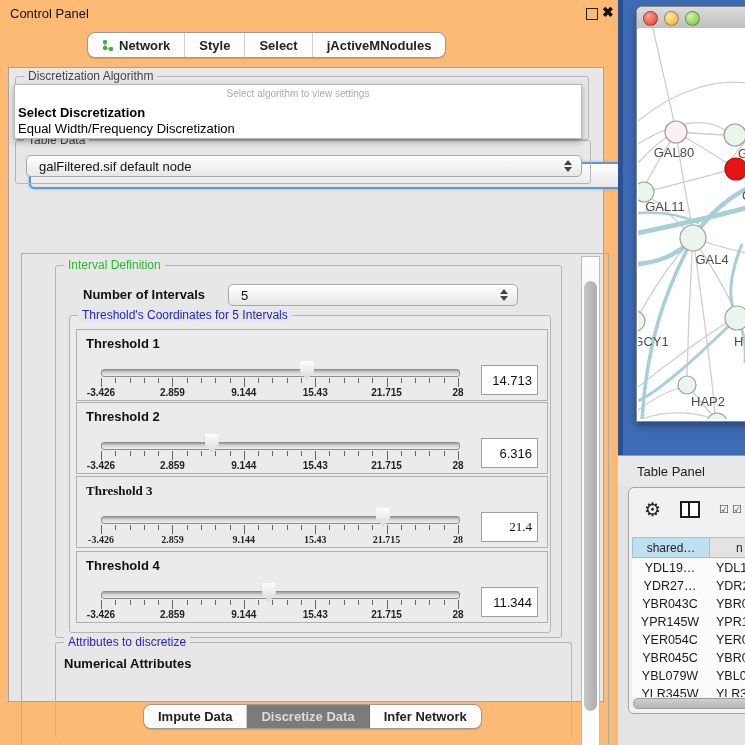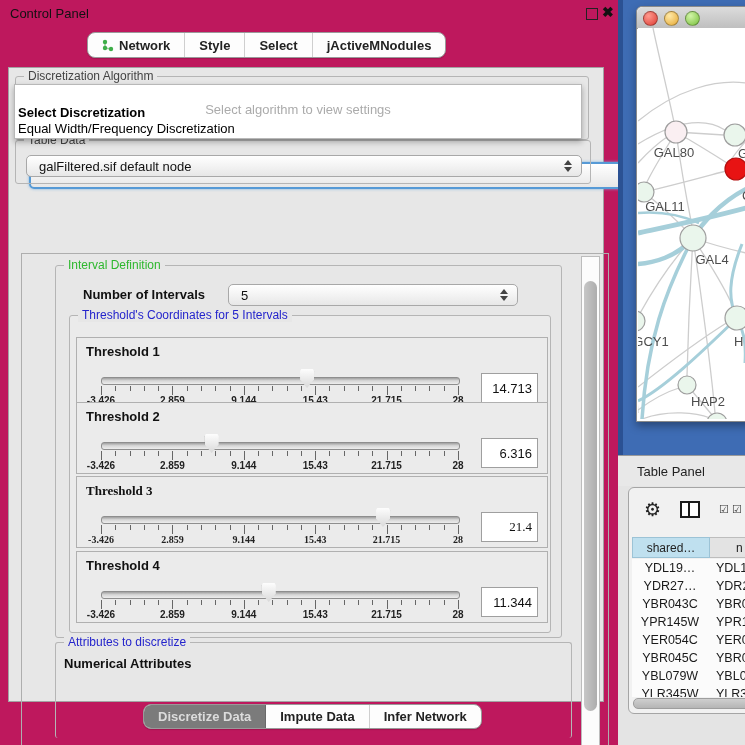--- a/index.html
+++ b/index.html
@@ -1,17 +1,17 @@
 <!DOCTYPE html>
 <html><head>
 <meta charset="utf-8">
 <style>
   html,body{margin:0;padding:0;}
   body{font-family:"Liberation Sans",sans-serif;}
-  #screen{position:relative;width:745px;height:745px;background:#be185d;overflow:hidden;
+  #screen{position:relative;width:745px;height:745px;background:#fdba74;overflow:hidden;
           font-family:"Liberation Sans",sans-serif;color:#1a1a1a;}
   
   #titlebar{position:absolute;left:0;top:0;width:618px;height:26px;}
   #panel-title{position:absolute;left:10px;top:6px;font-size:13px;color:#111;}
   #float-btn{position:absolute;left:586px;top:8px;width:10px;height:10px;border:1.5px solid #222;background:transparent;}
   #close-btn{position:absolute;left:602px;top:4px;font-size:14px;font-weight:bold;color:#111;}
   
   .tabbar{position:absolute;display:flex;background:#fdfdfd;border:1px solid #9a9a9a;border-radius:8px;overflow:hidden;box-shadow:0 1px 1px rgba(0,0,0,.15);}
   #top-tabs{left:87px;top:32px;height:24px;}
   .tab{display:flex;align-items:center;gap:5px;padding:0 14px;font-size:13px;font-weight:bold;color:#222;border-right:1px solid #cfcfcf;white-space:nowrap;}
@@ -27,21 +27,21 @@
   .gt-blue{color:#2424cc;}
   
   .combo{position:absolute;background:linear-gradient(#ffffff,#f2f2f2 55%,#e7e7e7);border:1px solid #a8a8a8;border-radius:5px;font-size:13px;color:#111;display:flex;align-items:center;padding:0 12px;}
   .spinner{position:absolute;right:9px;top:50%;transform:translateY(-50%);display:flex;flex-direction:column;gap:2px;}
   .spinner .up{width:0;height:0;border-left:4px solid transparent;border-right:4px solid transparent;border-bottom:5px solid #444;}
   .spinner .dn{width:0;height:0;border-left:4px solid transparent;border-right:4px solid transparent;border-top:5px solid #444;}
   
   #algo-combo{left:20px;top:94px;width:570px;height:23px;border:2px solid #569ad6;box-shadow:0 0 3px #7ab2e2;}
   
   #algo-popup{position:absolute;left:14px;top:84px;width:566px;height:53px;background:#fff;border:1px solid #b8b8b8;box-shadow:0 3px 6px rgba(0,0,0,.3);z-index:30;}
-  #algo-popup .ph{position:absolute;left:0;right:0;top:17px;text-align:center;font-size:13px;color:#ababab;}
+  #algo-popup .ph{position:absolute;left:0;right:0;top:3px;text-align:center;font-size:10px;color:#ababab;}
   #algo-popup .opt1{position:absolute;left:3px;top:20px;font-size:13px;font-weight:bold;color:#000;}
   #algo-popup .opt2{position:absolute;left:3px;top:36px;font-size:13px;color:#000;}
   
   #scroll-box{position:absolute;left:12px;top:185px;width:586px;height:513px;border:1px solid #aeaeae;}
   .vscroll{position:absolute;background:#fcfcfc;border:1px solid #bcbcbc;}
   .vthumb{position:absolute;left:2px;right:2px;border-radius:8px;background:linear-gradient(90deg,#c7c7c7,#adadad);}
   
   .threshold-panel{position:absolute;left:6px;width:470px;height:70px;border:1px solid #b0b0b0;background:#ebebeb;}
   .th-label{position:absolute;left:9px;top:6px;font-size:13px;font-weight:bold;color:#111;}
   .th-track{position:absolute;left:24px;top:39px;width:357px;height:6px;border:1px solid #8e8e8e;border-radius:3px;background:linear-gradient(#9f9f9f,#d6d6d6 45%,#ededed);}
@@ -145,21 +145,21 @@
         <div class="combo" style="left:172px;top:18px;width:264px;height:20px;">
           <span>5</span>
           <span class="spinner">
               <span class="up"></span>
               <span class="dn"></span>
             </span>
         </div>
 
         <div class="group" style="left:13px;top:49px;width:480px;height:316px;background:#ebebeb;">
           <span class="group-title gt-blue" style="background:#e7e7e7;">Threshold's Coordinates for 5 Intervals</span>
-          <div class="threshold-panel" style="top:21px;">
+          <div class="threshold-panel" style="top:13px;">
               <div class="th-label">Threshold 1</div>
               <div class="th-track"></div>
               <div class="th-thumb" style="left: 223.059px;"></div>
               <div class="th-ticks">
                 <div class="tick major" style="left: 0px;"></div>
                 <div class="tick" style="left: 14.28px;"></div>
                 <div class="tick" style="left: 28.56px;"></div>
                 <div class="tick" style="left: 42.84px;"></div>
                 <div class="tick" style="left: 57.12px;"></div>
                 <div class="tick major" style="left: 71.4px;"></div>
@@ -334,25 +334,25 @@
     </div>
   </div>
 
   <div id="algo-popup">
     <div class="ph">Select algorithm to view settings</div>
     <div class="opt1">Select Discretization</div>
     <div class="opt2">Equal Width/Frequency Discretization</div>
   </div>
 
   <div class="tabbar" id="bottom-tabs">
+    <div class="tab">
+        <span>Impute Data</span>
+      </div>
     <div class="tab selected">
         <span>Discretize Data</span>
-      </div>
-    <div class="tab">
-        <span>Impute Data</span>
       </div>
     <div class="tab">
         <span>Infer Network</span>
       </div>
   </div>
 
   <div id="right-region">
     <div id="desktop"></div>
     <div id="desktop-edge"></div>
 

